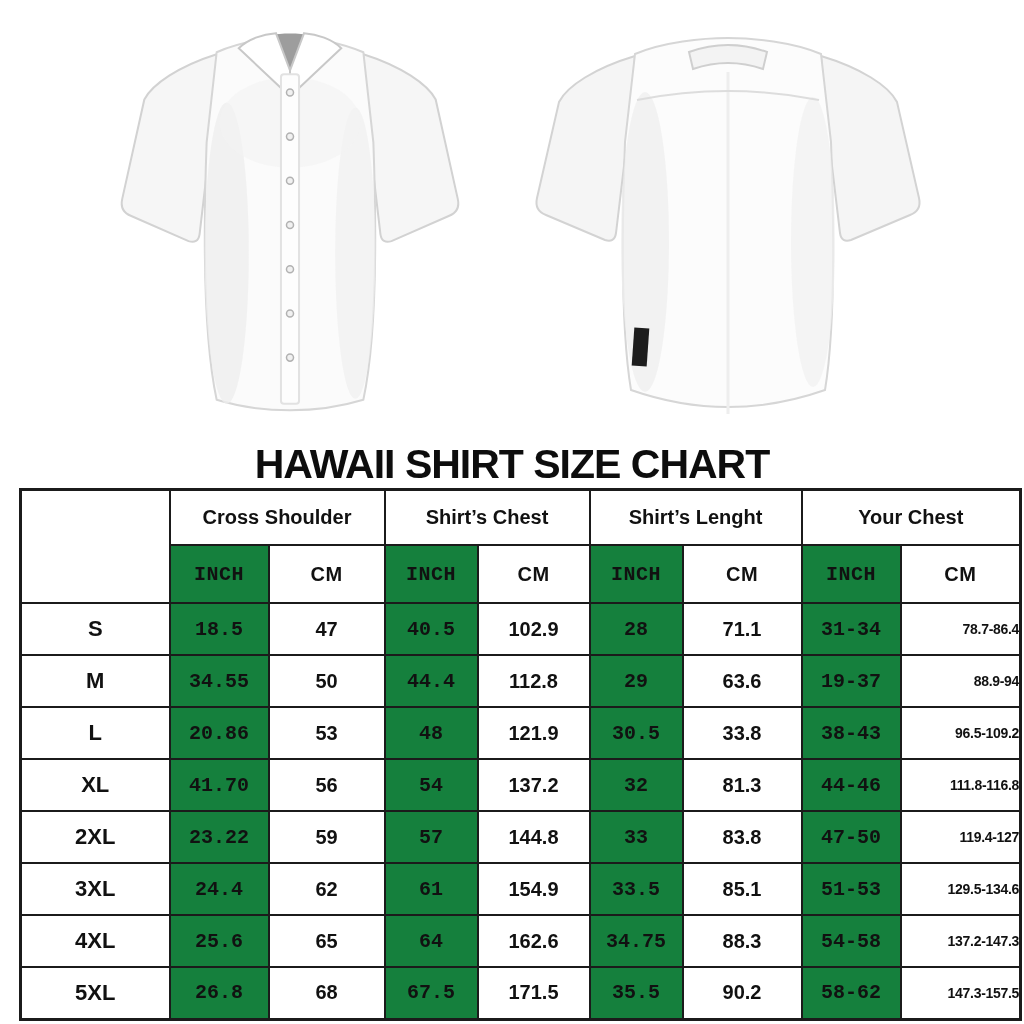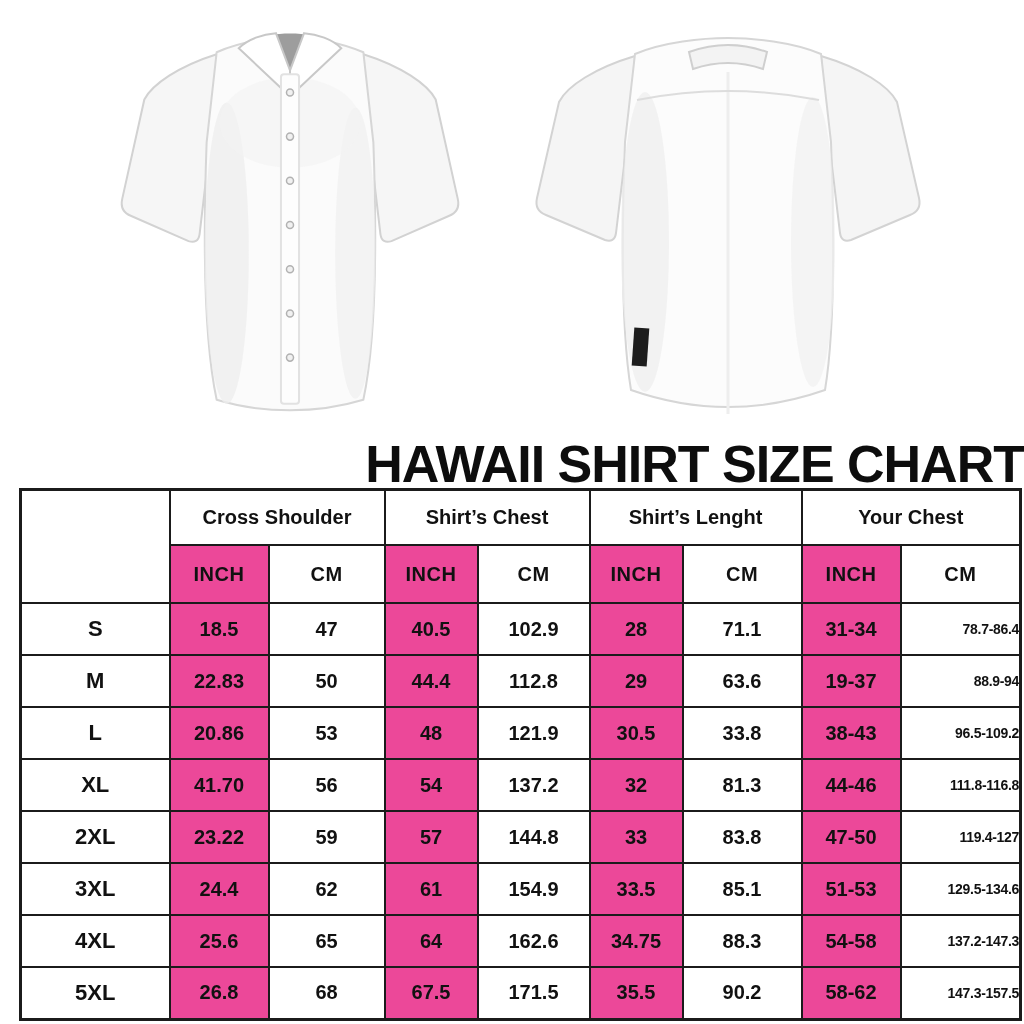--- a/index.html
+++ b/index.html
@@ -21,22 +21,22 @@
     width: 100%;
   }
   .front-shirt { position: absolute; left: 104px; top: 2px; }
   .back-shirt  { position: absolute; left: 512px; top: 12px; }
 
   
   .chart-title {
     margin: 0;
     height: 46px;
     line-height: 44px;
-    text-align: right;
-    font-size: 52px;
+    text-align: center;
+    font-size: 41px;
     font-weight: 900;
     letter-spacing: -1px;
     color: #0d0d0d;
     white-space: nowrap;
   }
 
   
   table.size-table {
     border-collapse: collapse;
     table-layout: fixed;
@@ -51,21 +51,21 @@
     font-weight: 700;
     padding: 0;
     overflow: hidden;
   }
   .size-table thead .group-row th { height: 53px; font-size: 20px; margin-left: 10px; }
   .size-table thead .unit-row th  { height: 56px; font-size: 20px; letter-spacing: 0.5px; }
   .size-table tbody tr { height: 52px; }
   .size-table tbody th { font-size: 22px; }
   .size-table tbody td { font-size: 20px; }
   .size-table td.small { font-size: 14px; letter-spacing: -0.3px; text-align: right; }
-  .yellow { background: #ec4899; }
+  .yellow { background: #15803d; font-family: Liberation Mono, monospace; }
 </style>
 </head>
 <body>
 
 <div class="canvas">
 
   <div class="shirts">
 
     <svg class="front-shirt" width="372" height="438" viewBox="0 0 370 436" xmlns="http://www.w3.org/2000/svg">
 
@@ -156,21 +156,21 @@
         <td>47</td>
         <td class="yellow">40.5</td>
         <td>102.9</td>
         <td class="yellow">28</td>
         <td>71.1</td>
         <td class="yellow">31-34</td>
         <td class="small">78.7-86.4</td>
       </tr>
       <tr>
         <th>M</th>
-        <td class="yellow">22.83</td>
+        <td class="yellow">34.55</td>
         <td>50</td>
         <td class="yellow">44.4</td>
         <td>112.8</td>
         <td class="yellow">29</td>
         <td>63.6</td>
         <td class="yellow">19-37</td>
         <td class="small">88.9-94</td>
       </tr>
       <tr>
         <th>L</th>

